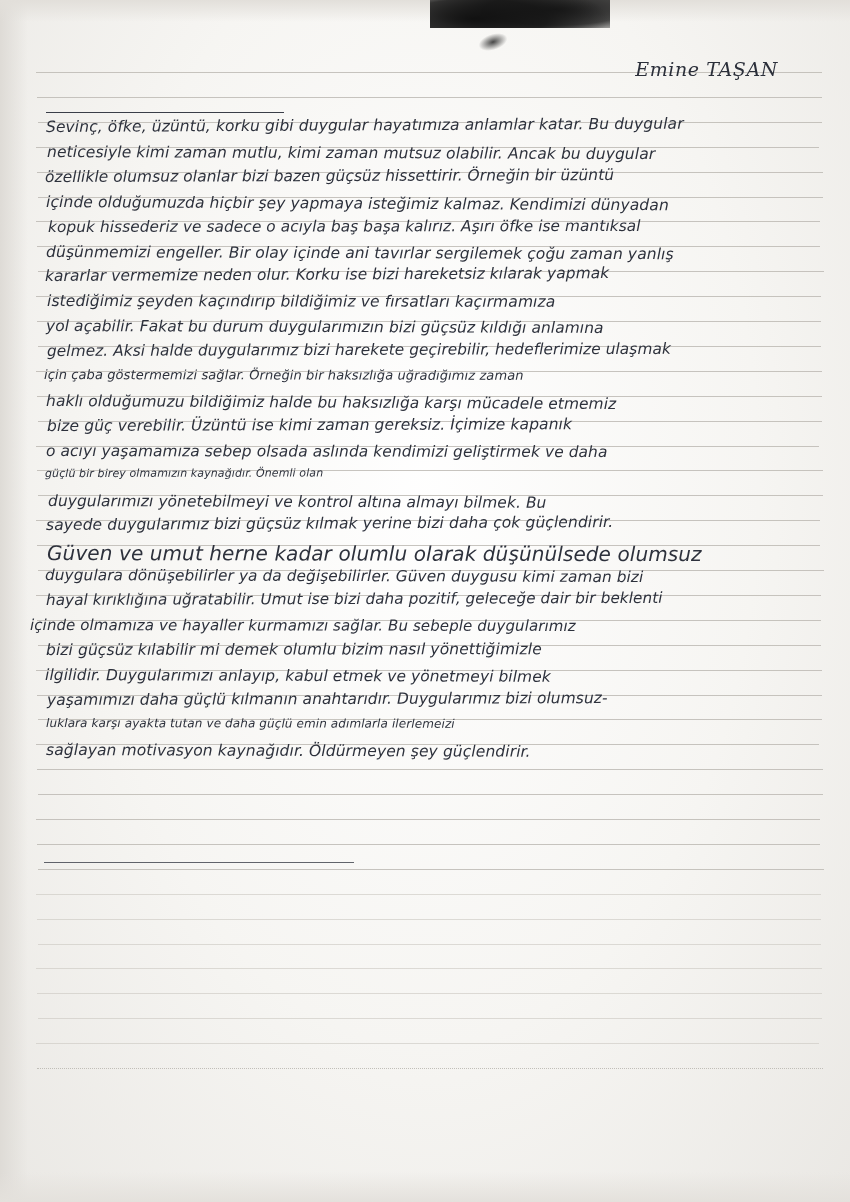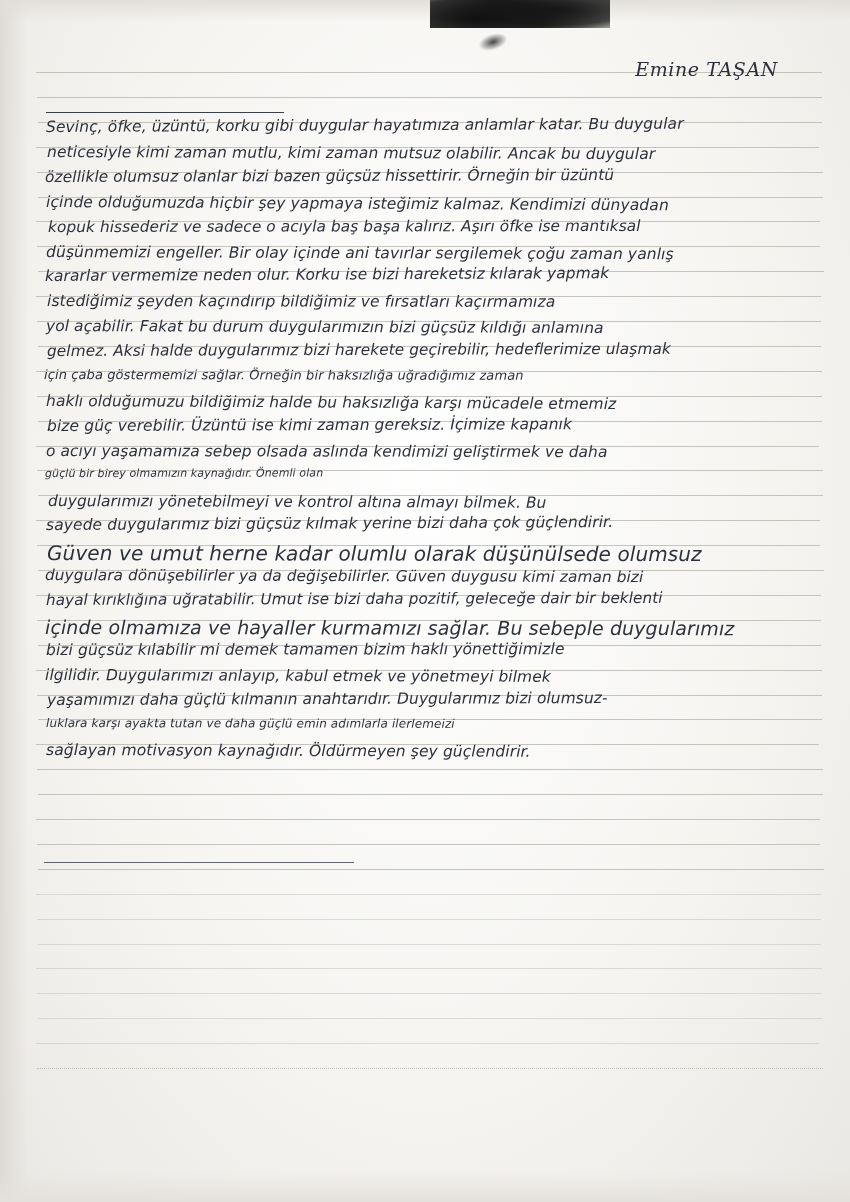--- a/index.html
+++ b/index.html
@@ -225,22 +225,22 @@
         <div class="line hw" style="top: 367px; left: 44px; font-size: 13px; transform: rotate(0.1deg);">için çaba göstermemizi sağlar. Örneğin bir haksızlığa uğradığımız zaman</div>
         <div class="line hw" style="top: 392px; left: 46px; font-size: 15.4px; transform: rotate(0.3deg);">haklı olduğumuzu bildiğimiz halde bu haksızlığa karşı mücadele etmemiz</div>
         <div class="line hw" style="top: 417px; left: 47px; font-size: 15.5px; transform: rotate(-0.2deg);">bize güç verebilir. Üzüntü ise kimi zaman gereksiz. İçimize kapanık</div>
         <div class="line hw" style="top: 442px; left: 46px; font-size: 15.4px; transform: rotate(0.1deg);">o acıyı yaşamamıza sebep olsada aslında kendimizi geliştirmek ve daha</div>
         <div class="line hw" style="top: 467px; left: 45px; font-size: 11px; transform: rotate(-0.1deg);">güçlü bir birey olmamızın kaynağıdır. Önemli olan</div>
         <div class="line hw" style="top: 492px; left: 48px; font-size: 15.4px; transform: rotate(0.2deg);">duygularımızı yönetebilmeyi ve kontrol altına almayı bilmek. Bu</div>
         <div class="line hw" style="top: 516px; left: 46px; font-size: 15.5px; transform: rotate(-0.3deg);">sayede duygularımız bizi güçsüz kılmak yerine bizi daha çok güçlendirir.</div>
         <div class="line hw" style="top: 541px; left: 47px; font-size: 20px; transform: rotate(0.1deg);">Güven ve umut herne kadar olumlu olarak düşünülsede olumsuz</div>
         <div class="line hw" style="top: 566px; left: 45px; font-size: 15.3px; transform: rotate(0.2deg);">duygulara dönüşebilirler ya da değişebilirler. Güven duygusu kimi zaman bizi</div>
         <div class="line hw" style="top: 591px; left: 46px; font-size: 15.2px; transform: rotate(-0.2deg);">hayal kırıklığına uğratabilir. Umut ise bizi daha pozitif, geleceğe dair bir beklenti</div>
-        <div class="line hw" style="top: 616px; left: 45px; font-size: 19px; transform: rotate(0.1deg);">içinde olmamıza ve hayaller kurmamızı sağlar. Bu sebeple duygularımız</div>
-        <div class="line hw" style="top: 641px; left: 46px; font-size: 15.5px; transform: rotate(-0.1deg);">bizi güçsüz kılabilir mi demek tamamen bizim haklı yönettiğimizle</div>
+        <div class="line hw" style="top: 616px; left: 30px; font-size: 15px; transform: rotate(0.1deg);">içinde olmamıza ve hayaller kurmamızı sağlar. Bu sebeple duygularımız</div>
+        <div class="line hw" style="top: 641px; left: 46px; font-size: 15.5px; transform: rotate(-0.1deg);">bizi güçsüz kılabilir mi demek olumlu bizim nasıl yönettiğimizle</div>
         <div class="line hw" style="top: 666px; left: 45px; font-size: 15.4px; transform: rotate(0.2deg);">ilgilidir. Duygularımızı anlayıp, kabul etmek ve yönetmeyi bilmek</div>
         <div class="line hw" style="top: 691px; left: 47px; font-size: 15.4px; transform: rotate(-0.2deg);">yaşamımızı daha güçlü kılmanın anahtarıdır. Duygularımız bizi olumsuz-</div>
         <div class="line hw" style="top: 716px; left: 46px; font-size: 12px; transform: rotate(0.1deg);">luklara karşı ayakta tutan ve daha güçlü emin adımlarla ilerlemeizi</div>
         <div class="line hw" style="top: 741px; left: 46px; font-size: 15.5px; transform: rotate(0.2deg);">sağlayan motivasyon kaynağıdır. Öldürmeyen şey güçlendirir.</div>
       </div>
     <div class="last-underline"></div>
   </div>
 
 </div>
 

